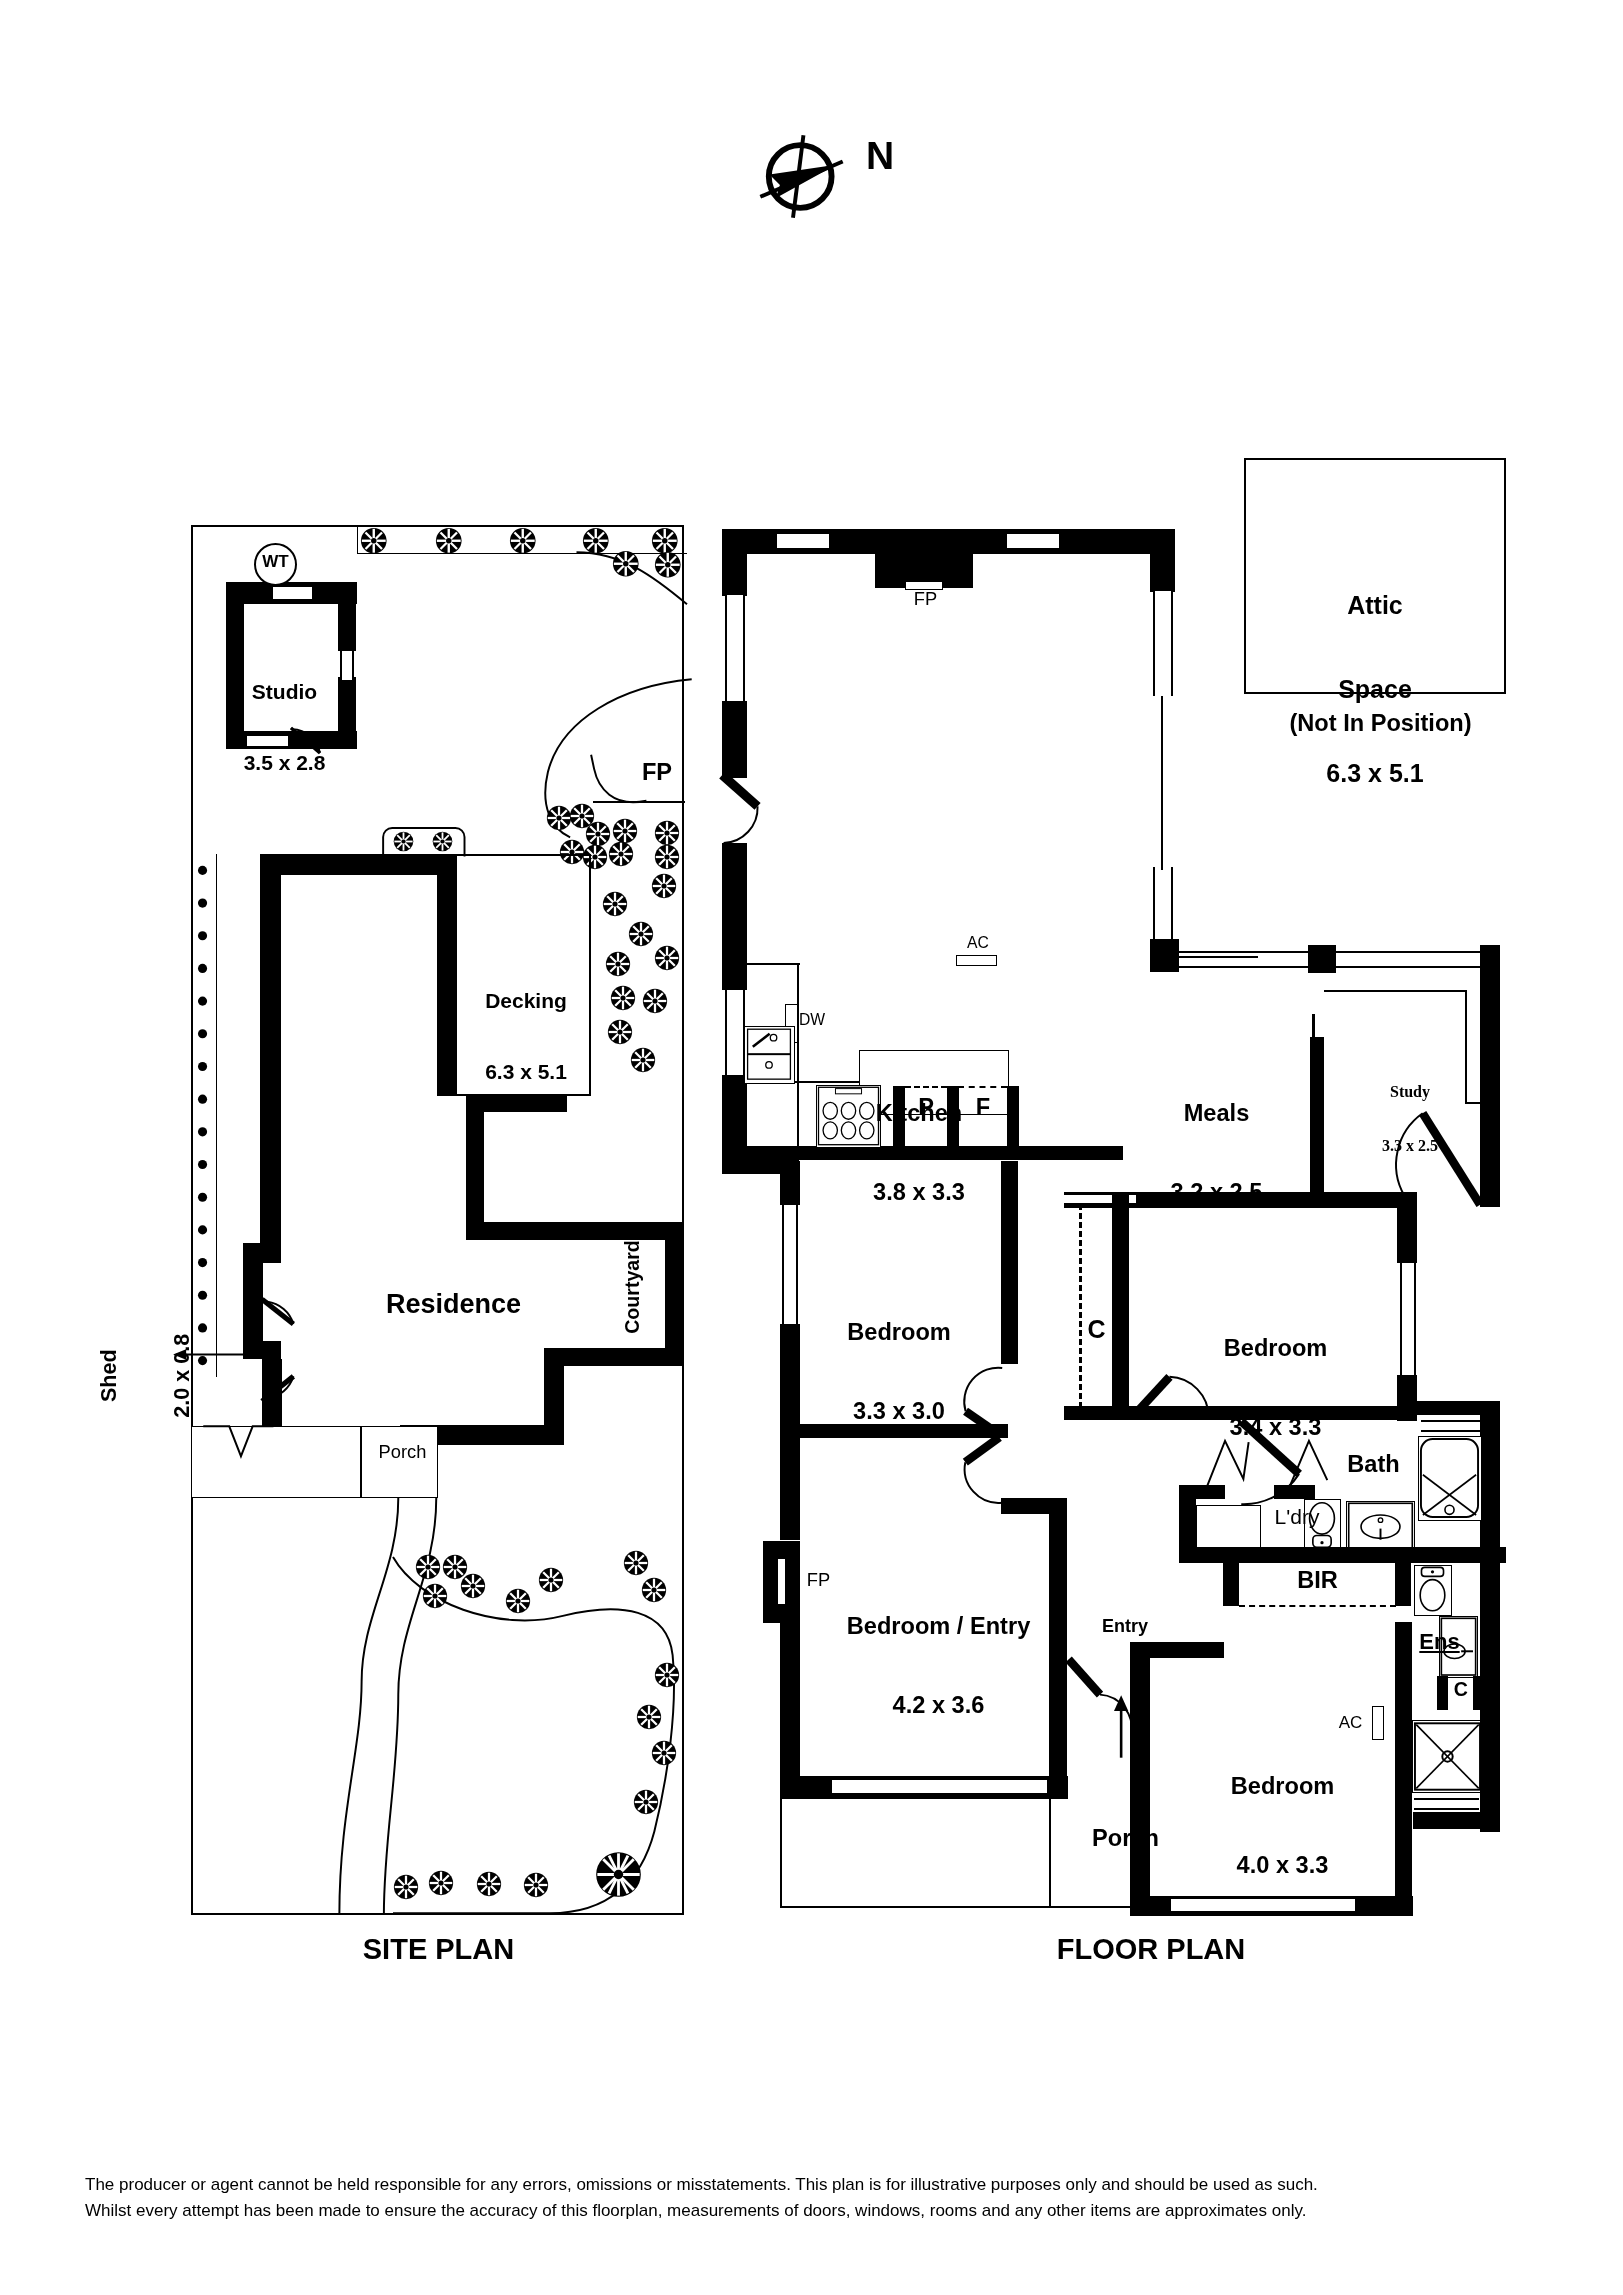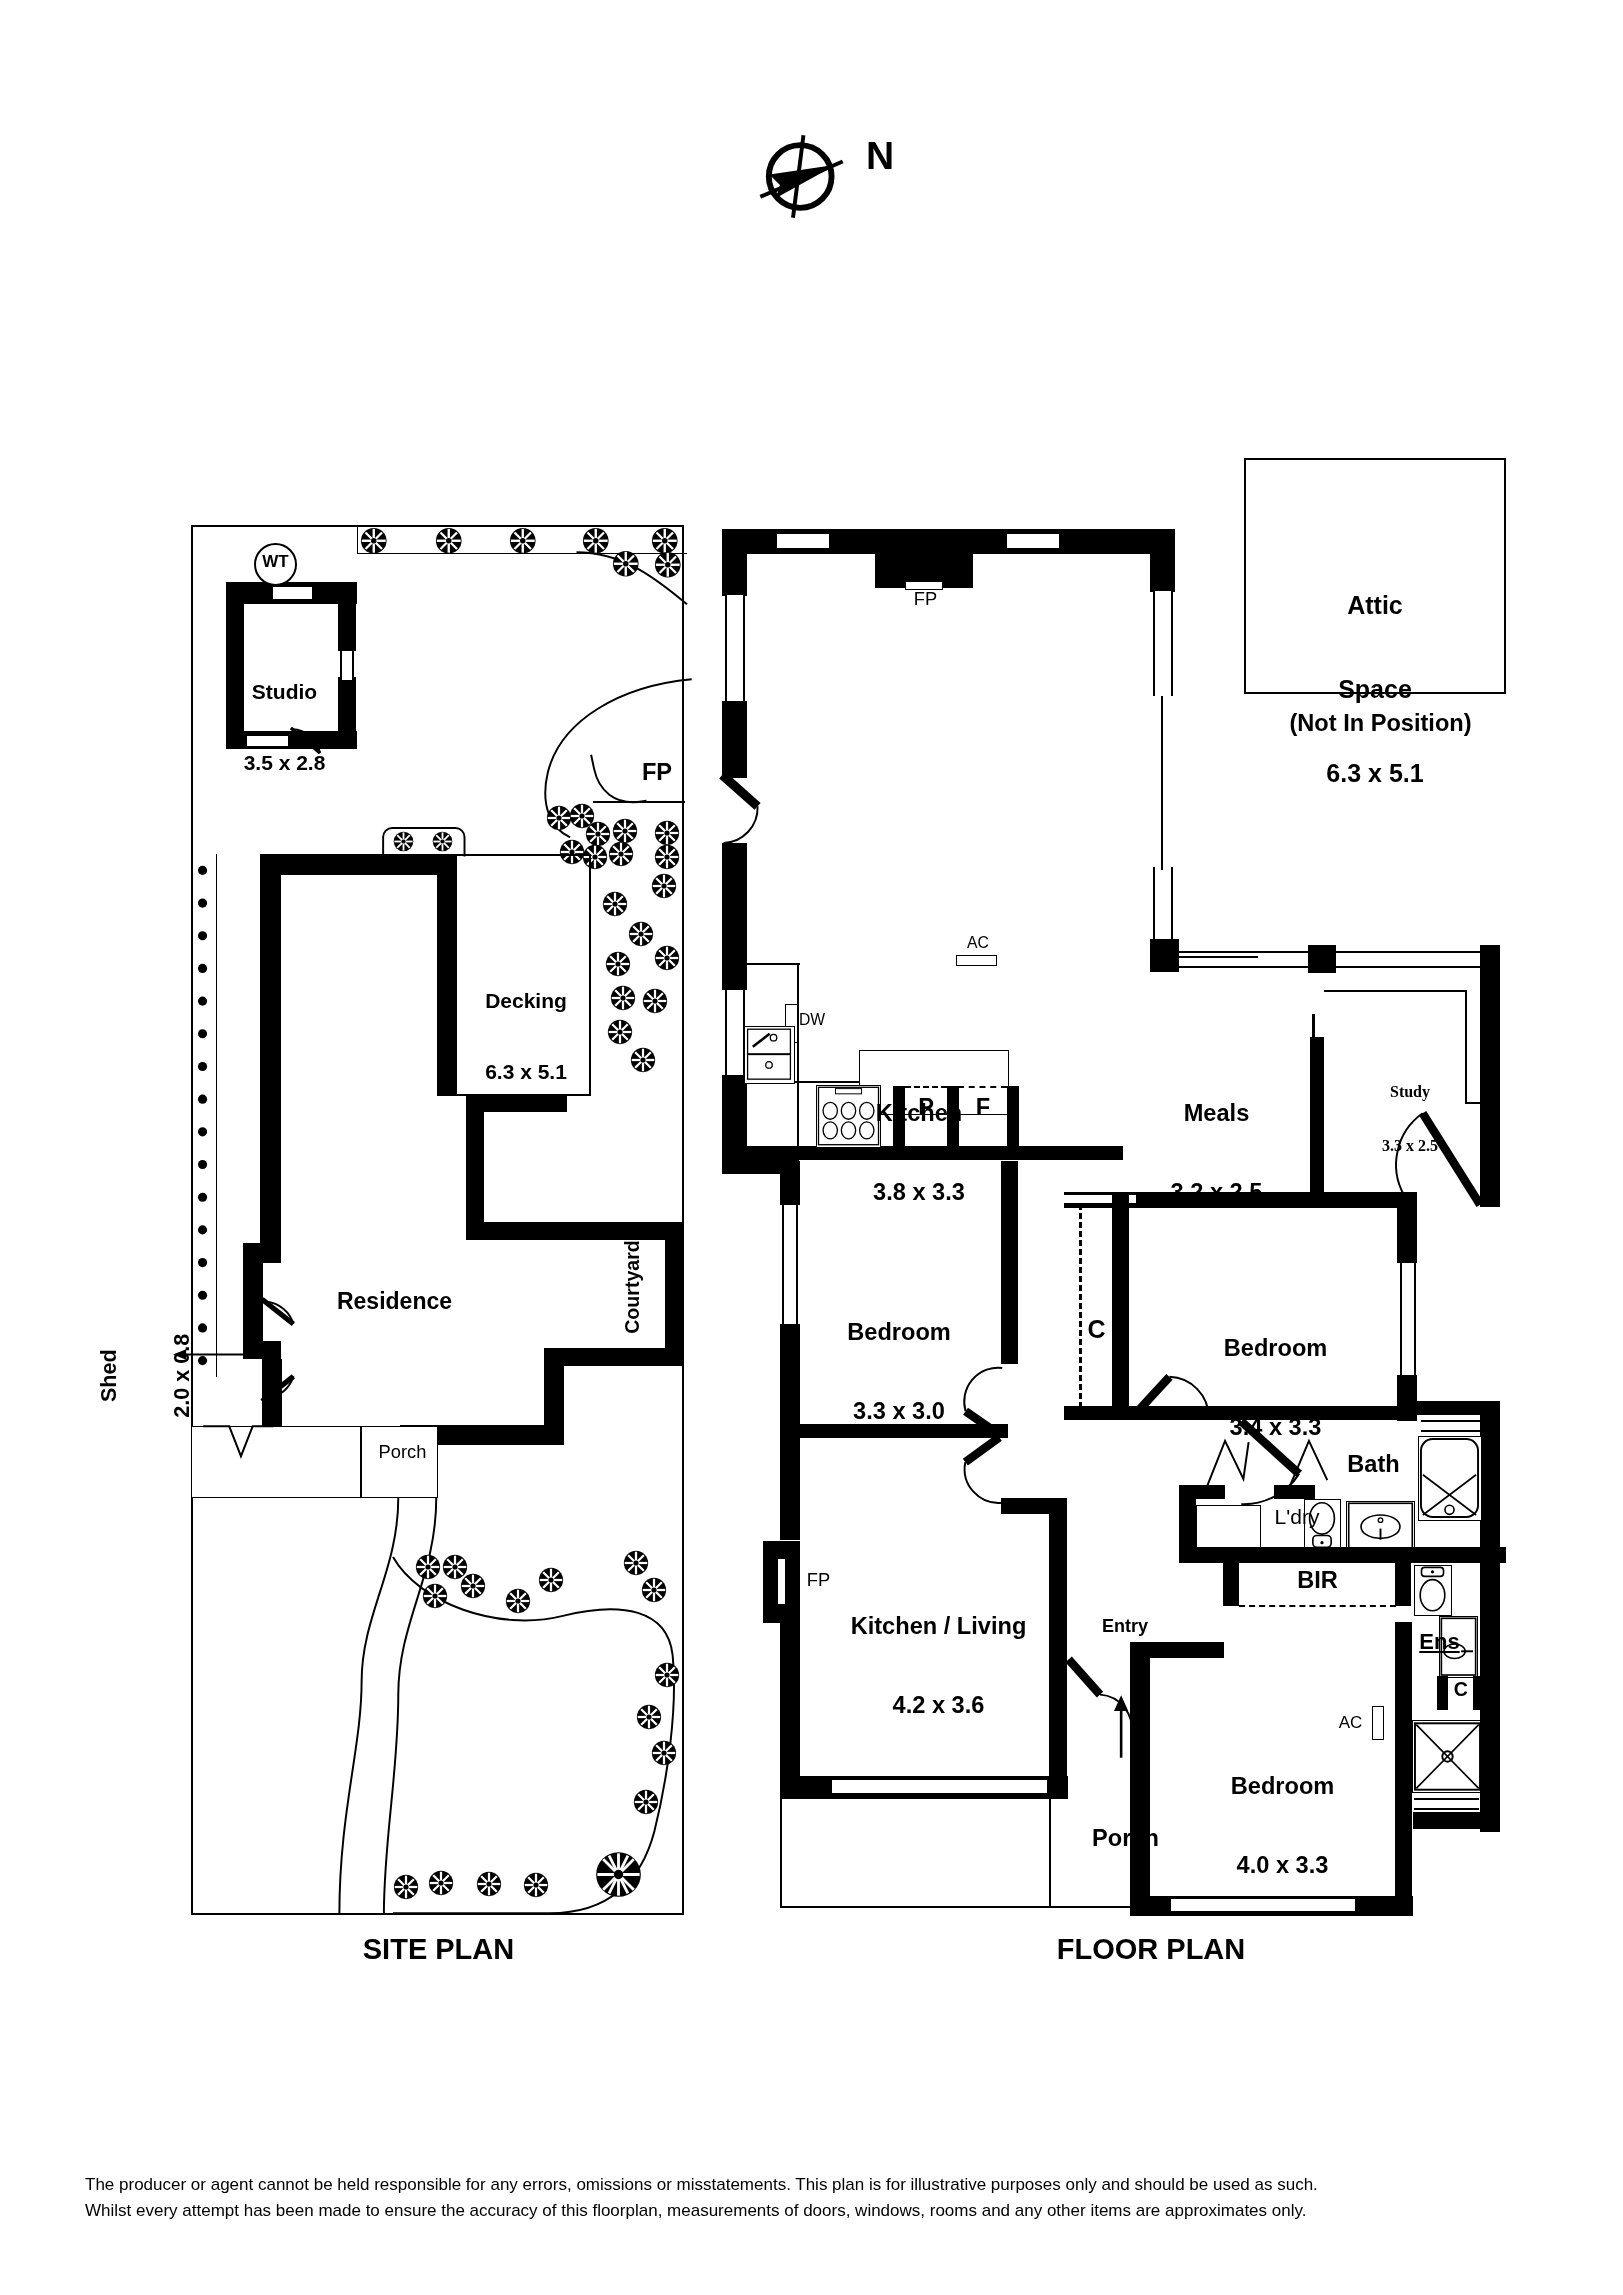--- a/index.html
+++ b/index.html
@@ -286,21 +286,21 @@
   <div class="wall" style="left:544px;top:1348px;width:19.6px;height:97px;"></div>
   <div class="wall" style="left:544px;top:1348px;width:139px;height:18.3px;"></div>
   <div class="wall" style="left:665px;top:1222px;width:18.3px;height:131px;"></div>
   <div class="wall" style="left:466px;top:1222px;width:217px;height:18.3px;"></div>
   <div class="wall" style="left:466px;top:1094px;width:18.3px;height:145px;"></div>
   <div class="wall" style="left:466px;top:1094px;width:101px;height:18.3px;"></div>
   <div class="wall" style="left:437px;top:854px;width:19.6px;height:242px;"></div>
 
   <div class="lbl" style="left:561px;top:1276px;width:144px;font-size:19.6px;transform:rotate(-90deg);transform-origin:center;">Courtyard</div>
 
-  <div class="lbl" style="left:290px;top:1289px;width:209px;font-size:23px;">Residence</div>
+  <div class="lbl" style="left:312px;top:1289px;width:209px;font-size:27px;text-align:right;">Residence</div>
 
   <div class="line" style="left:589px;top:854px;width:2px;height:242px;"></div>
   <div class="line" style="left:457px;top:854px;width:133px;height:2px;"></div>
   <div class="line" style="left:457px;top:1094px;width:133px;height:2px;"></div>
   <div class="lbl" style="left:451px;top:942px;width:150px;font-size:21px;">
     <div>Decking</div>
     <div>6.3 x 5.1</div>
   </div>
 
   <div class="shrub" style="left:602px;top:891px;width:26px;height:26px;">
@@ -799,21 +799,21 @@
   <div class="wall" style="left:780px;top:1403px;width:19.6px;height:137px;"></div>
   <div class="wall" style="left:763px;top:1541px;width:37px;height:82px;"></div>
   <div class="box-t" style="left:777px;top:1558px;width:8.5px;height:47px;"></div>
   <div class="lbl-reg" style="left:799px;top:1570px;width:39px;font-size:18.3px;">FP</div>
   <div class="wall" style="left:780px;top:1621px;width:19.6px;height:170px;"></div>
   <div class="wall" style="left:780px;top:1776px;width:288px;height:21px;"></div>
   <div class="win" style="left:832px;top:1778px;width:215px;height:17px;"></div>
   <div class="wall" style="left:1049px;top:1505px;width:18.3px;height:292px;"></div>
   <div class="wall" style="left:1001px;top:1498px;width:66px;height:15.7px;"></div>
   <div class="lbl" style="left:824px;top:1560px;width:229px;font-size:23.6px;">
-    <div>Kitchen / Living</div>
+    <div>Bedroom / Entry</div>
     <div>4.2 x 3.6</div>
   </div>
   <svg style="left:947px;top:1436px;width:85px;height:72px;" viewBox="0 0 130 110" width="85" height="72">
     <line x1="80" y1="2" x2="28" y2="40" stroke="#000" stroke-width="13"></line>
     <path d="M28,40 A52,52 0 0,0 84,102" fill="none" stroke="#000" stroke-width="3"></path>
   </svg>
 
   <div class="wall" style="left:1150px;top:942px;width:29px;height:30px;"></div>
   <div class="win" style="left:1179px;top:951px;width:160px;height:17px;"></div>
   <div class="line" style="left:1179px;top:956px;width:79px;height:2px;"></div>

